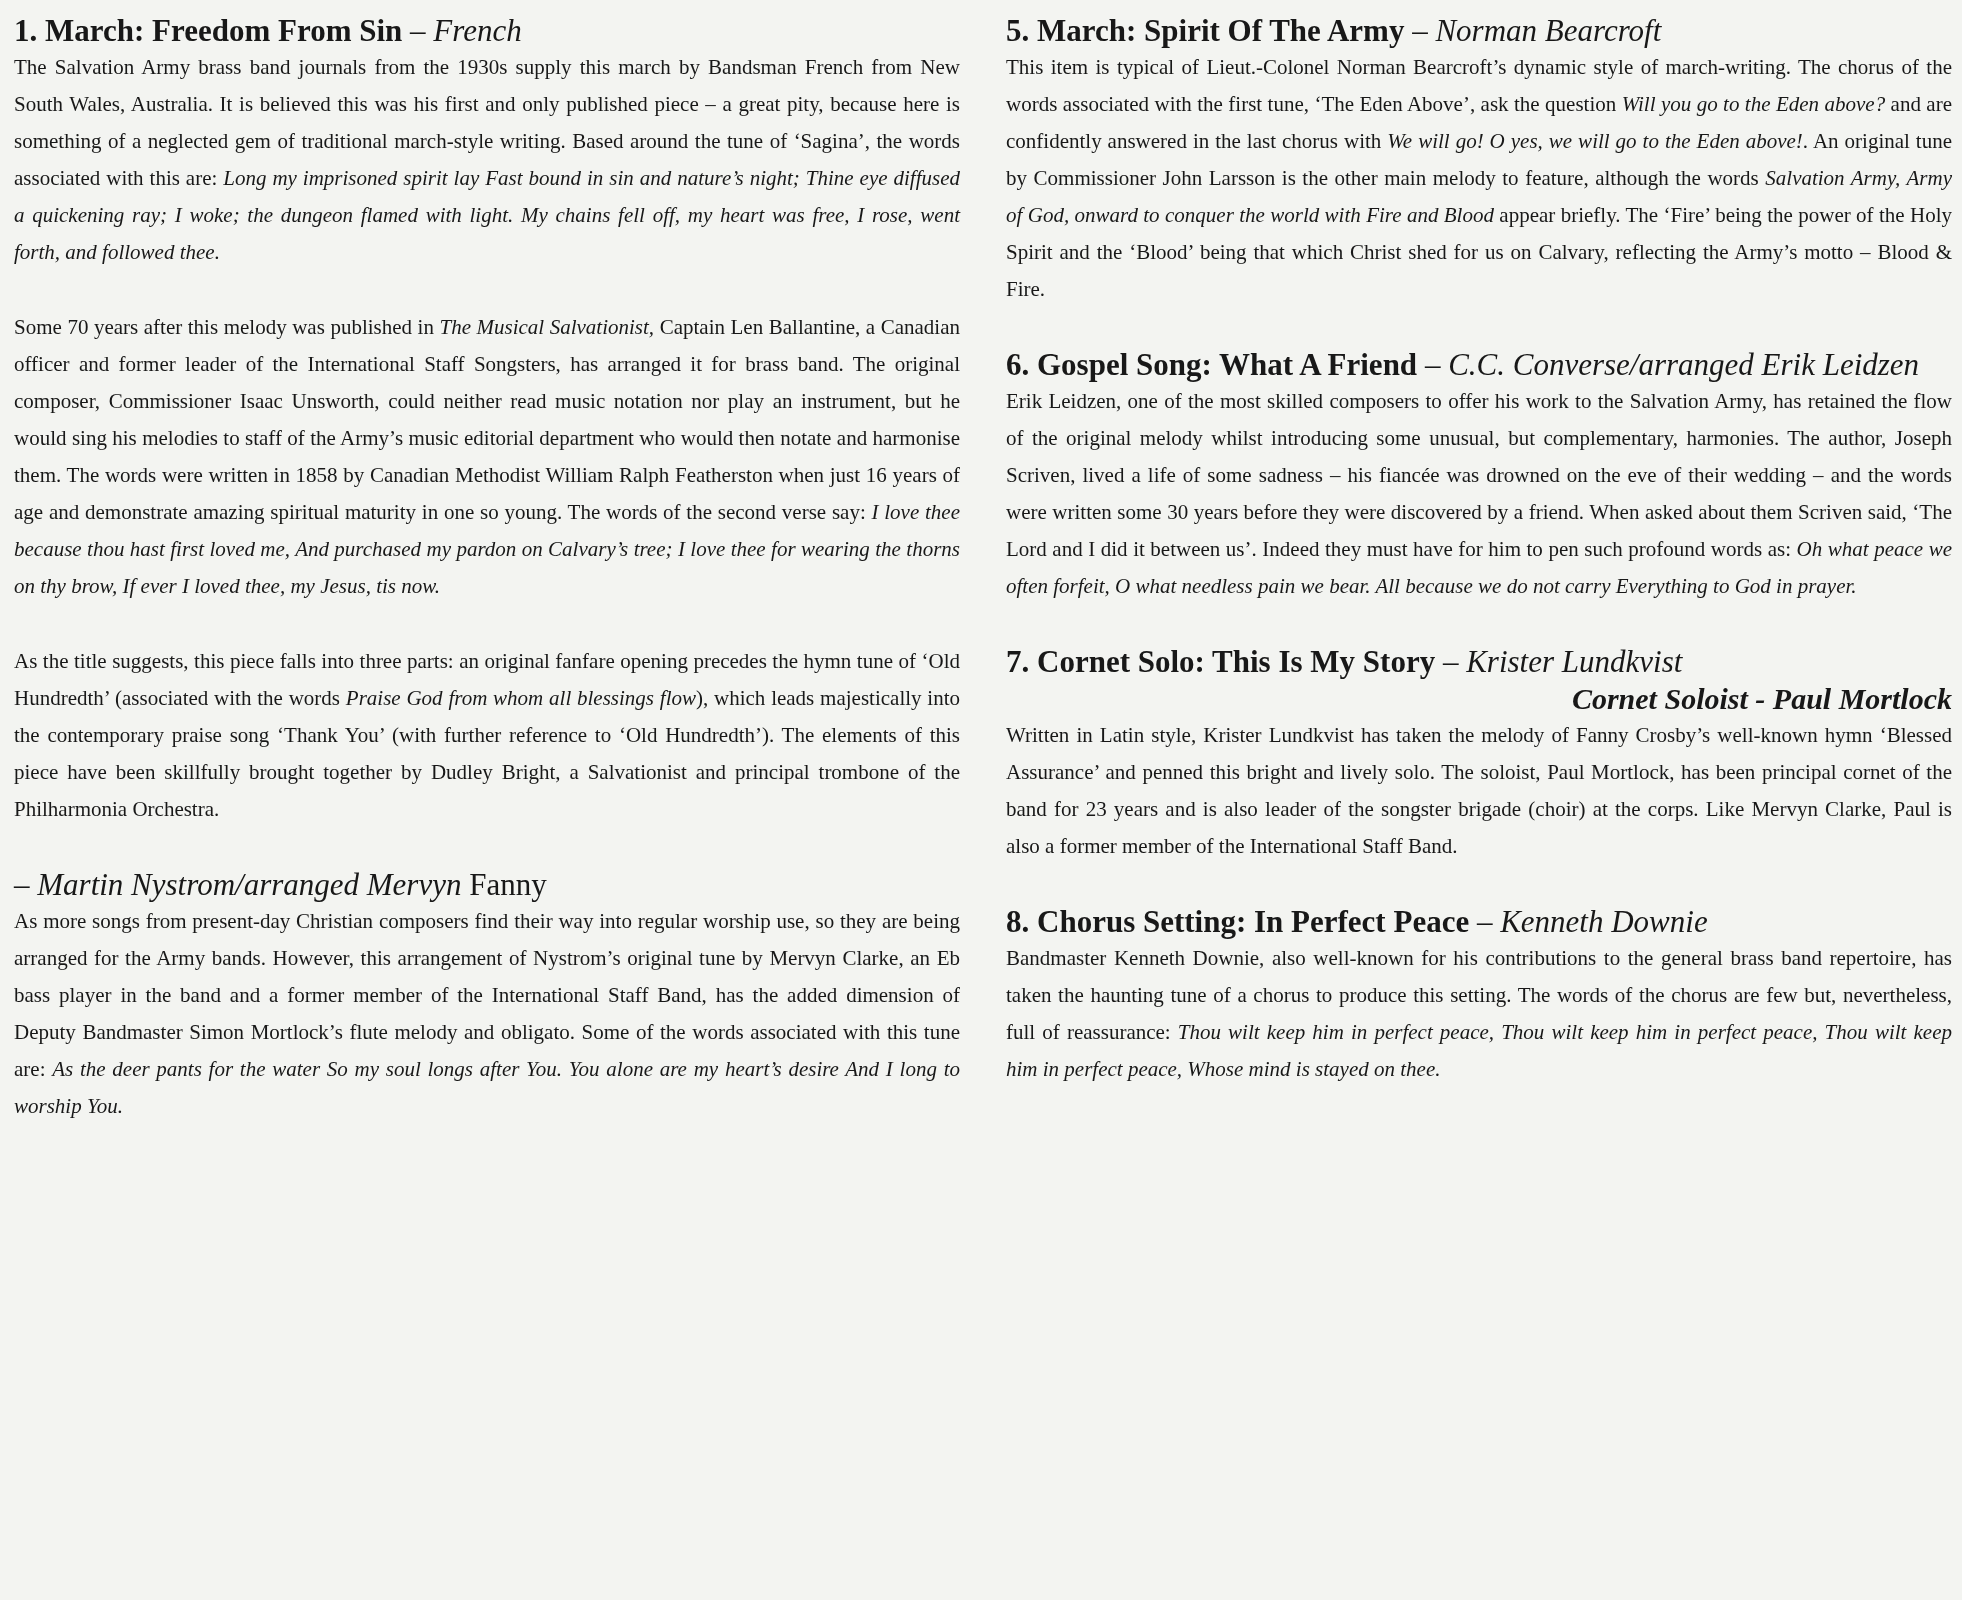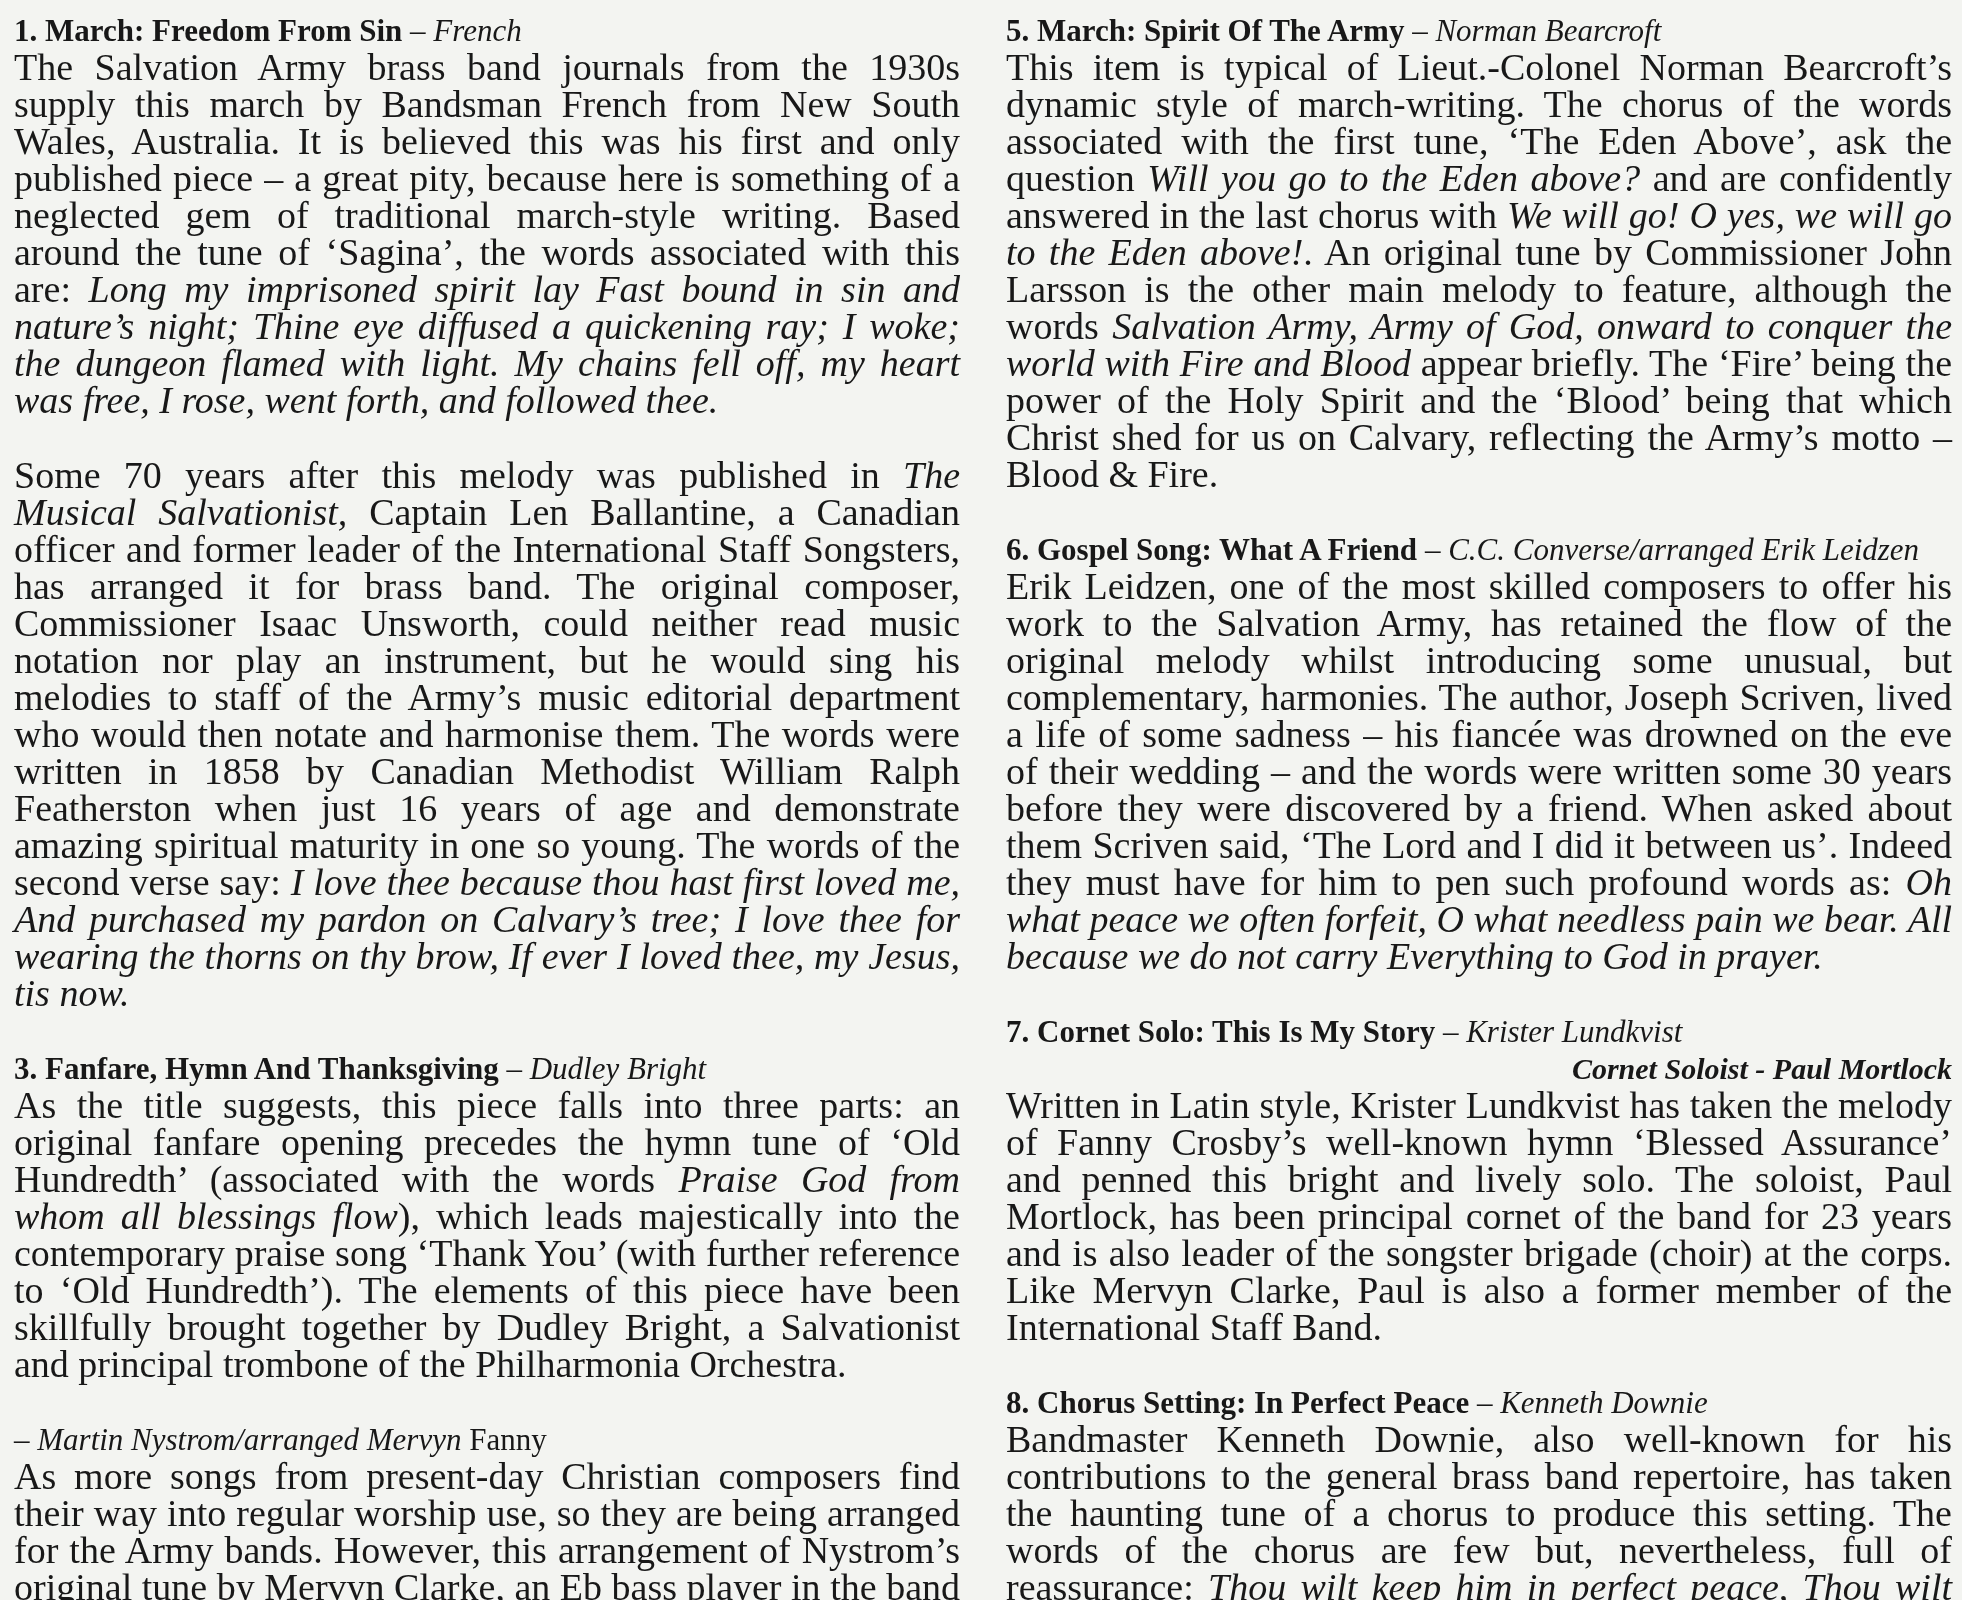--- a/index.html
+++ b/index.html
@@ -29,21 +29,21 @@
   }
   .heading-line {
     margin: 0;
     font-size: 31px;
     line-height: 37px;
     font-weight: normal;
     text-align: justify;
   }
   p.body {
     margin: 0;
-    font-size: 38px;
+    font-size: 21px;
     line-height: 37px;
     text-align: justify;
   }
   p.soloist {
     margin: 0;
     font-size: 30px;
     line-height: 37px;
     font-weight: bold;
     font-style: italic;
     text-align: right;
@@ -58,21 +58,20 @@
 <div class="page">
   <div class="col" id="col-0">
       <section class="track">
         <h3 class="heading-line"><span class="b">1. March: Freedom From Sin</span><span class="r"> – </span><span class="i">French</span></h3>
         <p class="body"><span class="r">The Salvation Army brass band journals from the 1930s supply this march by Bandsman French from New South Wales, Australia. It is believed this was his first and only published piece – a great pity, because here is something of a neglected gem of traditional march-style writing. Based around the tune of ‘Sagina’, the words associated with this are: </span><span class="i">Long my imprisoned spirit lay Fast bound in sin and nature’s night; Thine eye diffused a quickening ray; I woke; the dungeon flamed with light. My chains fell off, my heart was free, I rose, went forth, and followed thee.</span></p>
       </section>
       <section class="track">
         <p class="body"><span class="r">Some 70 years after this melody was published in </span><span class="i">The Musical Salvationist,</span><span class="r"> Captain Len Ballantine, a Canadian officer and former leader of the International Staff Songsters, has arranged it for brass band. The original composer, Commissioner Isaac Unsworth, could neither read music notation nor play an instrument, but he would sing his melodies to staff of the Army’s music editorial department who would then notate and harmonise them. The words were written in 1858 by Canadian Methodist William Ralph Featherston when just 16 years of age and demonstrate amazing spiritual maturity in one so young. The words of the second verse say: </span><span class="i">I love thee because thou hast first loved me, And purchased my pardon on Calvary’s tree; I love thee for wearing the thorns on thy brow, If ever I loved thee, my Jesus, tis now.</span></p>
       </section>
       <section class="track">
-        <h3 class="heading-line"><span class="b">3. Fanfare, Hymn And Thanksgiving</span><span class="r"> – </span><span class="i">Dudley Bright</span></h3>
         <p class="body"><span class="r">As the title suggests, this piece falls into three parts: an original fanfare opening precedes the hymn tune of ‘Old Hundredth’ (associated with the words </span><span class="i">Praise God from whom all blessings flow</span><span class="r">), which leads majestically into the contemporary praise song ‘Thank You’ (with further reference to ‘Old Hundredth’). The elements of this piece have been skillfully brought together by Dudley Bright, a Salvationist and principal trombone of the Philharmonia Orchestra.</span></p>
       </section>
       <section class="track">
         <h3 class="heading-line"><span class="i">– Martin Nystrom/arranged Mervyn </span><span class="r">Fanny</span></h3>
         <p class="body"><span class="r">As more songs from present-day Christian composers find their way into regular worship use, so they are being arranged for the Army bands. However, this arrangement of Nystrom’s original tune by Mervyn Clarke, an Eb bass player in the band and a former member of the International Staff Band, has the added dimension of Deputy Bandmaster Simon Mortlock’s flute melody and obligato. Some of the words associated with this tune are: </span><span class="i">As the deer pants for the water So my soul longs after You. You alone are my heart’s desire And I long to worship You.</span></p>
       </section>
     </div>
   <div class="col" id="col-1">
       <section class="track">
         <h3 class="heading-line"><span class="b">5. March: Spirit Of The Army</span><span class="r"> – </span><span class="i">Norman Bearcroft</span></h3>

